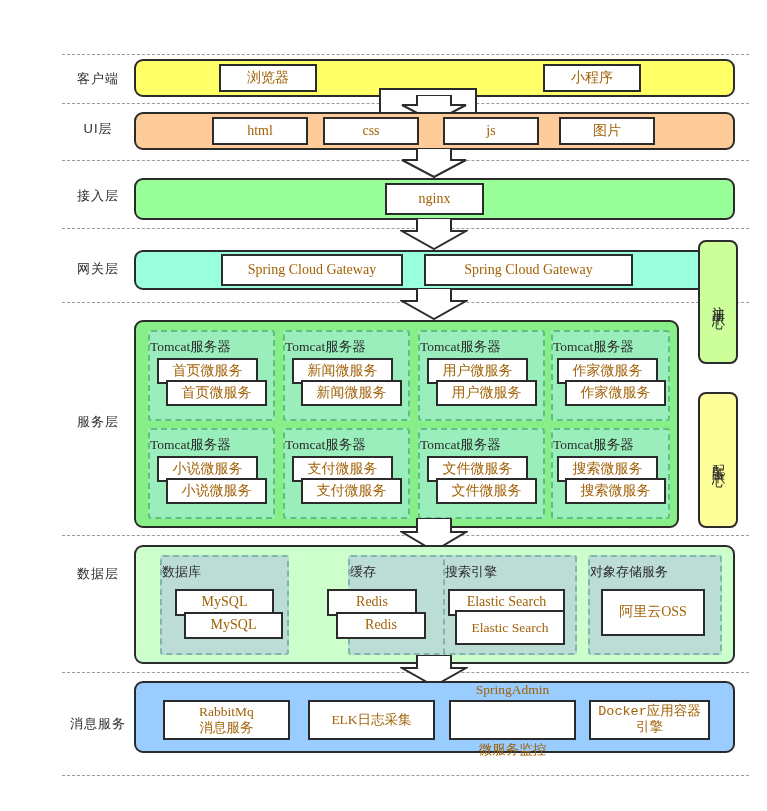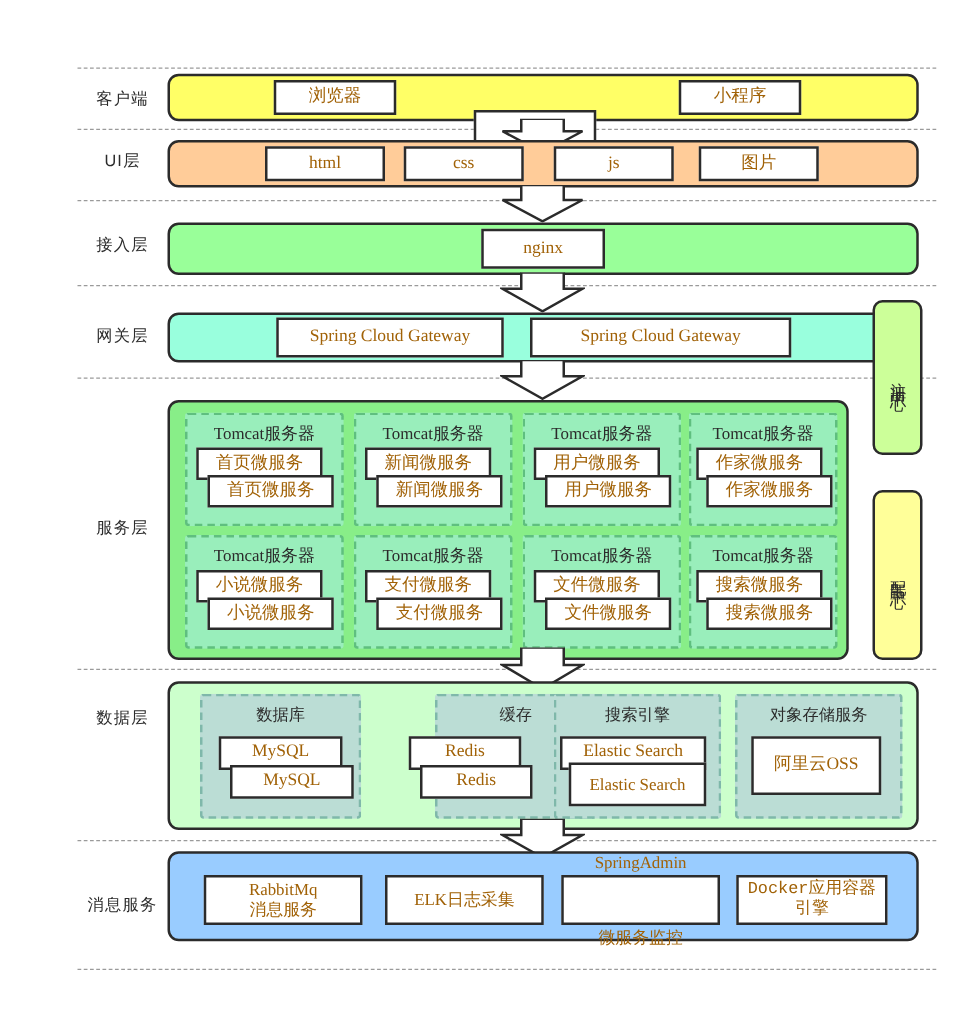--- a/index.html
+++ b/index.html
@@ -62,21 +62,21 @@
   
   .group {
     position: absolute;
     border: 2px dashed #5fbf7f;
     border-radius: 3px;
   }
   .group.teal { border-color: #7fb8aa; }
   .group-title {
     position: absolute;
     left: 0; right: 0; top: 6px;
-    text-align: center;
+    text-align: left;
     font-size: 13px;
     color: #2b2b2b;
     font-family: "Liberation Sans", "DejaVu Sans", sans-serif;
   }
   .group-title.serif {
     font-family: "Liberation Serif", "DejaVu Serif", serif;
     font-size: 13.5px;
   }
 
   

